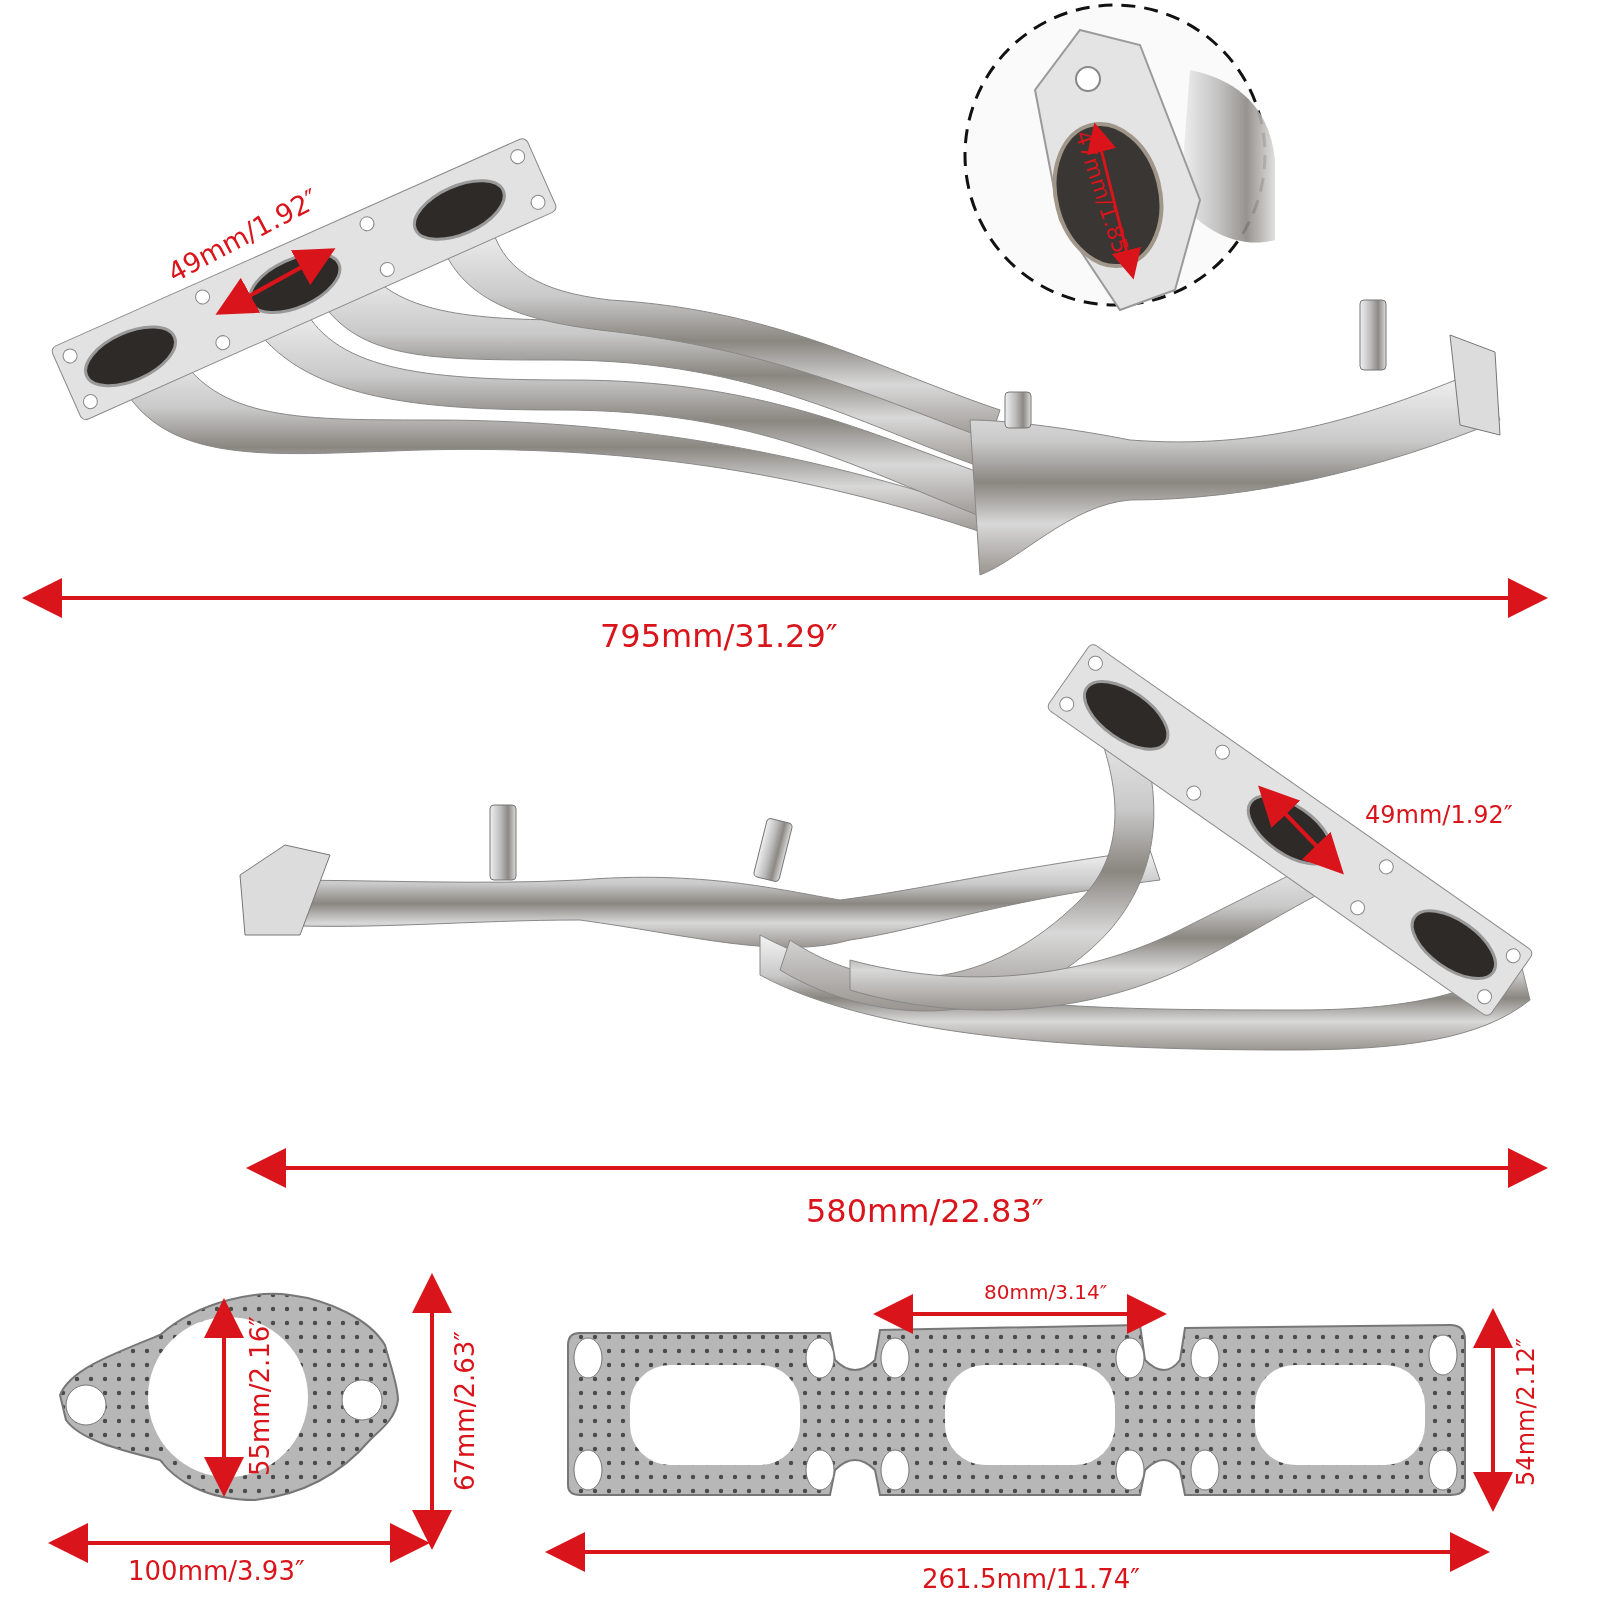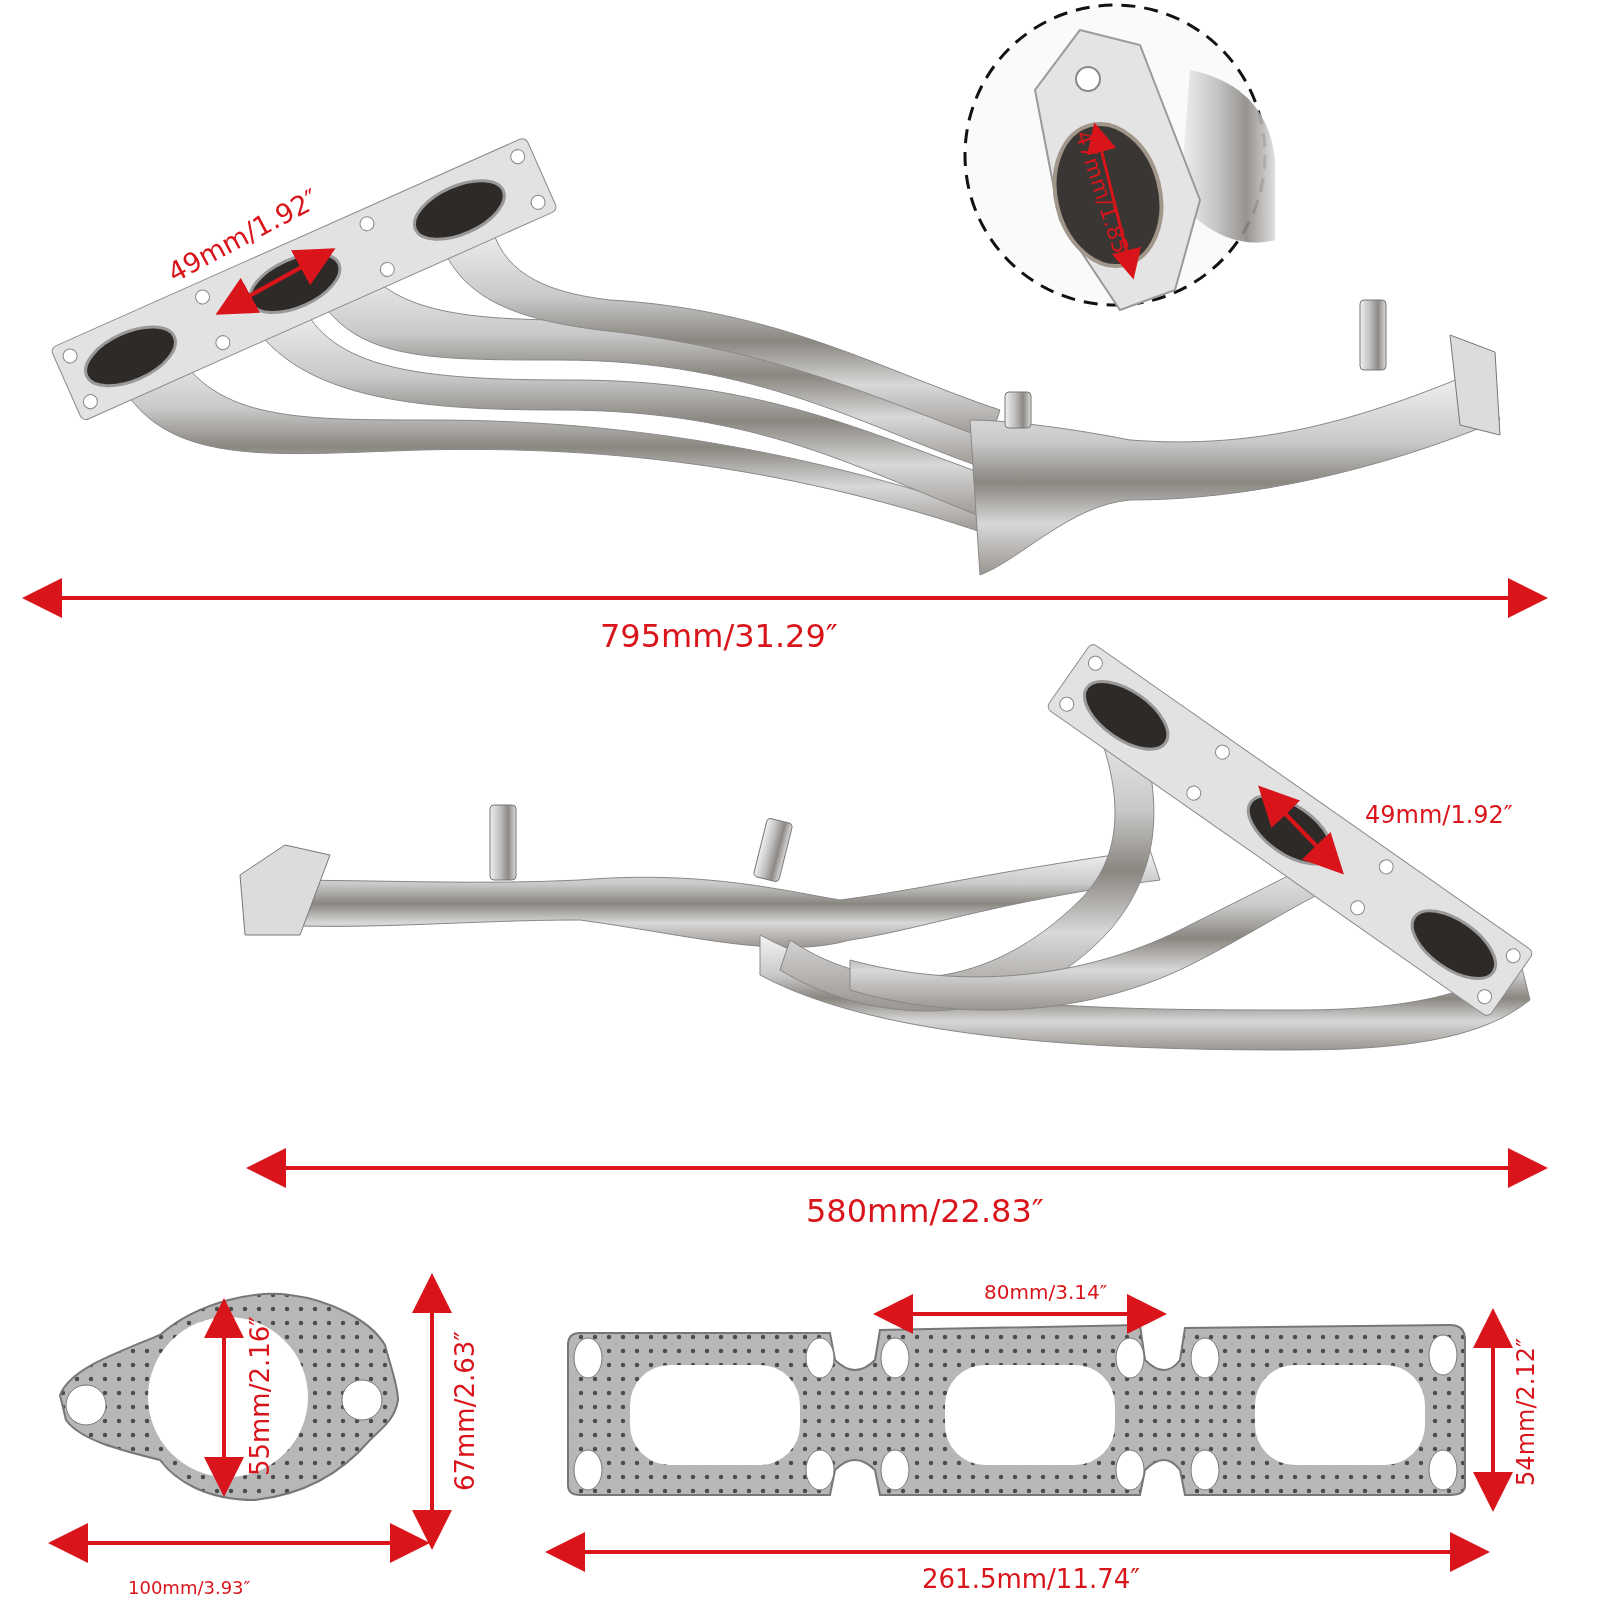--- a/index.html
+++ b/index.html
@@ -143,18 +143,18 @@
   </g>
 </svg>
 
 <div class="label rot" style="left:160px;top:222px;transform:rotate(-28deg);font-size:27px;">49mm/1.92″</div>
 <div class="label rot" style="left:1035px;top:185px;transform:rotate(72deg);font-size:22px;">47mm/1.85″</div>
 <div class="label" style="left:600px;top:620px;font-size:32px;">795mm/31.29″</div>
 <div class="label" style="left:1365px;top:803px;font-size:24px;">49mm/1.92″</div>
 <div class="label" style="left:806px;top:1195px;font-size:32px;">580mm/22.83″</div>
 <div class="label rot" style="left:180px;top:1383px;transform:rotate(-90deg);font-size:26px;">55mm/2.16″</div>
 <div class="label rot" style="left:385px;top:1398px;transform:rotate(-90deg);font-size:26px;">67mm/2.63″</div>
-<div class="label" style="left:128px;top:1558px;font-size:18px;margin-top:21px;">100mm/3.93″</div>
+<div class="label" style="left:128px;top:1558px;font-size:26px;">100mm/3.93″</div>
 <div class="label" style="left:984px;top:1282px;font-size:20px;">80mm/3.14″</div>
 <div class="label rot" style="left:1452px;top:1400px;transform:rotate(-90deg);font-size:24px;">54mm/2.12″</div>
 <div class="label" style="left:922px;top:1566px;font-size:26px;">261.5mm/11.74″</div>
 
 </div>
 
 </body></html>

